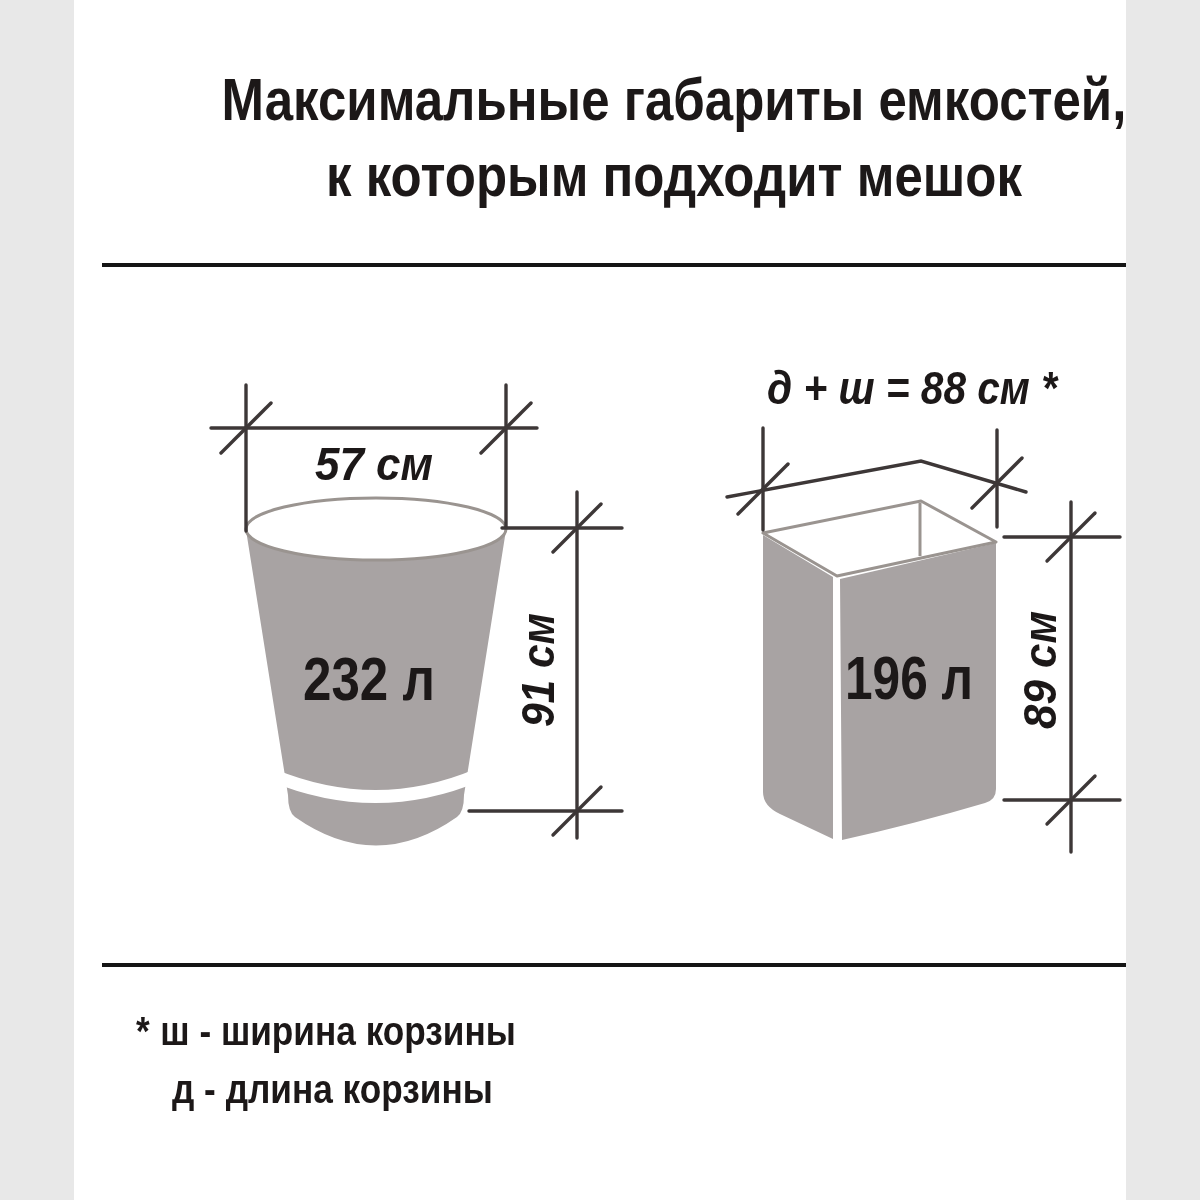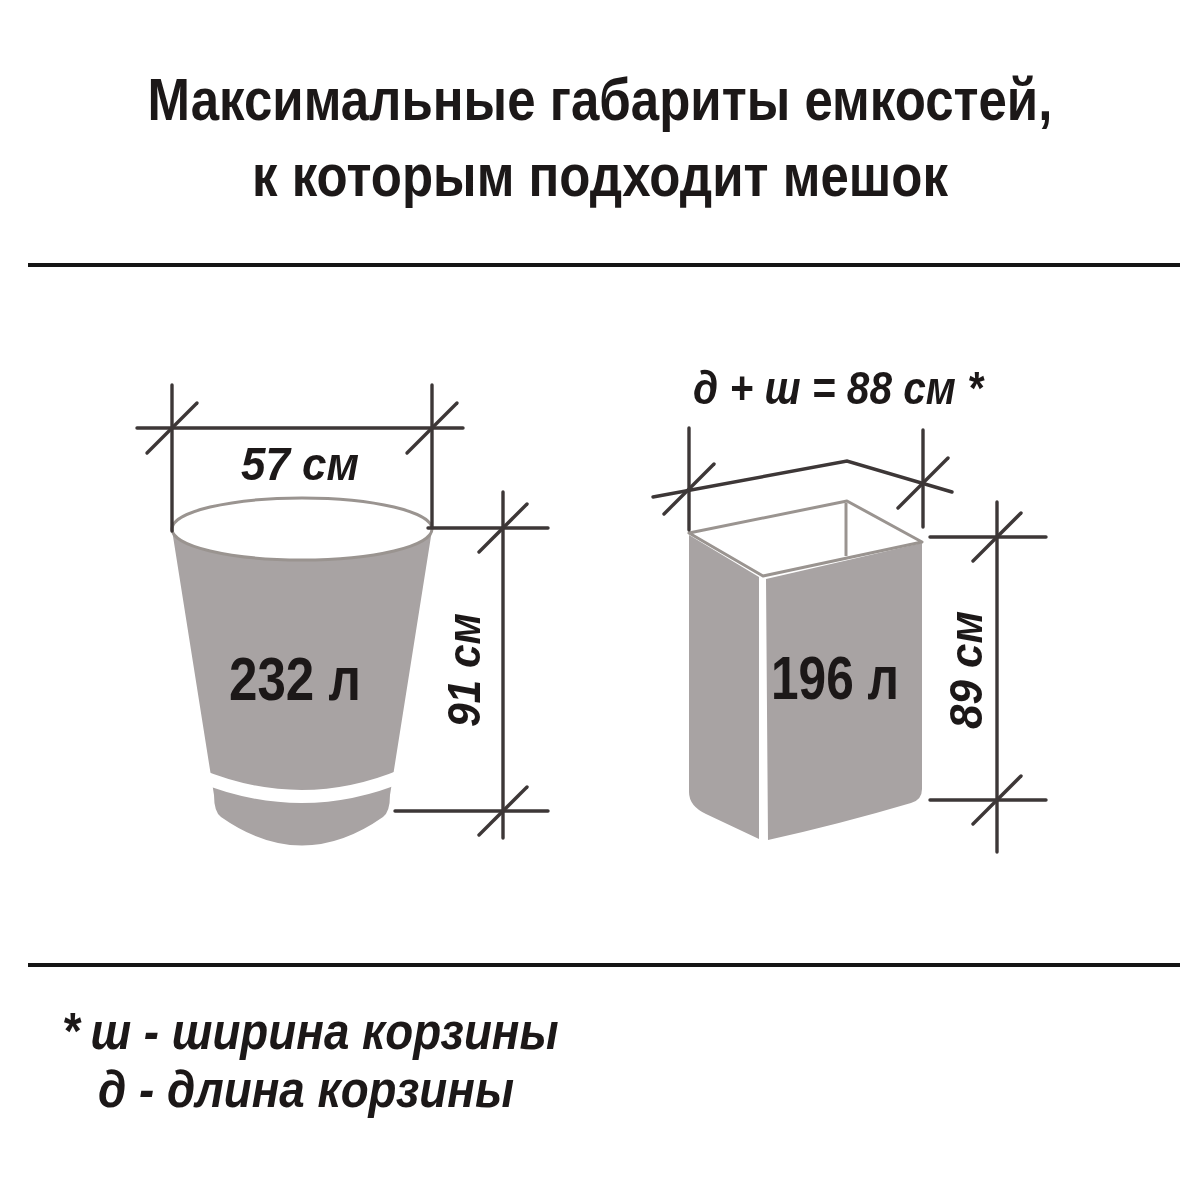--- a/index.html
+++ b/index.html
@@ -5,42 +5,42 @@
   :root{
     --container-fill:#a8a3a3;
     --container-outline:#9a9490;
     --dimension-line:#3d3737;
     --text:#1c1818;
     --divider:#151515;
     --background:#ffffff;
   }
   html,body{margin:0;padding:0;background:#e8e8e8;}
   .page{
-    position:relative;width:1200px;height:1200px;background:var(--background);
+    position:relative;width:1052px;height:1200px;background:var(--background);
     overflow:hidden;font-family:"Liberation Sans",sans-serif;margin:0 auto;
   }
   .title{
     position:absolute;top:62px;left:0;width:1200px;text-align:center;
     font-weight:bold;font-size:60px;line-height:76px;color:var(--text);
   }
   .title .tline{display:block;transform:scaleX(0.85);transform-origin:50% 50%;white-space:nowrap;}
   .divider{position:absolute;left:28px;width:1152px;height:4px;background:var(--divider);}
   .divider.top{top:263px;}
   .divider.bottom{top:963px;}
   svg.diagram{position:absolute;left:0;top:0;width:1200px;height:1200px;}
   .cfill{fill:var(--container-fill);stroke:none;}
   .rim{fill:#ffffff;stroke:var(--container-outline);stroke-width:3;stroke-linejoin:round;}
   .oline{stroke:var(--container-outline);stroke-width:3;fill:none;}
   .dline{stroke:var(--dimension-line);stroke-width:3.4;fill:none;stroke-linecap:round;}
   .band{stroke:#ffffff;stroke-width:13;fill:none;}
   .num-label{font-family:"Liberation Sans",sans-serif;font-weight:bold;font-size:62px;fill:var(--text);}
   .dim-label{font-family:"Liberation Sans",sans-serif;font-weight:bold;font-style:italic;font-size:46px;fill:var(--text);}
   .footnote{
     position:absolute;left:62px;top:1002px;color:var(--text);
-    font-weight:bold;font-style:italic;font-size:52px;line-height:58px;
+    font-weight:bold;font-size:40px;line-height:58px;
   }
   .fn-line{transform:scaleX(0.88);transform-origin:0 50%;white-space:nowrap;}
   .fn-line .fn-marker{display:inline-block;margin-right:12px;}
   .fn-line2{margin-left:36px;}
 </style>
 </head>
 <body>
 
 <div class="page">
 

